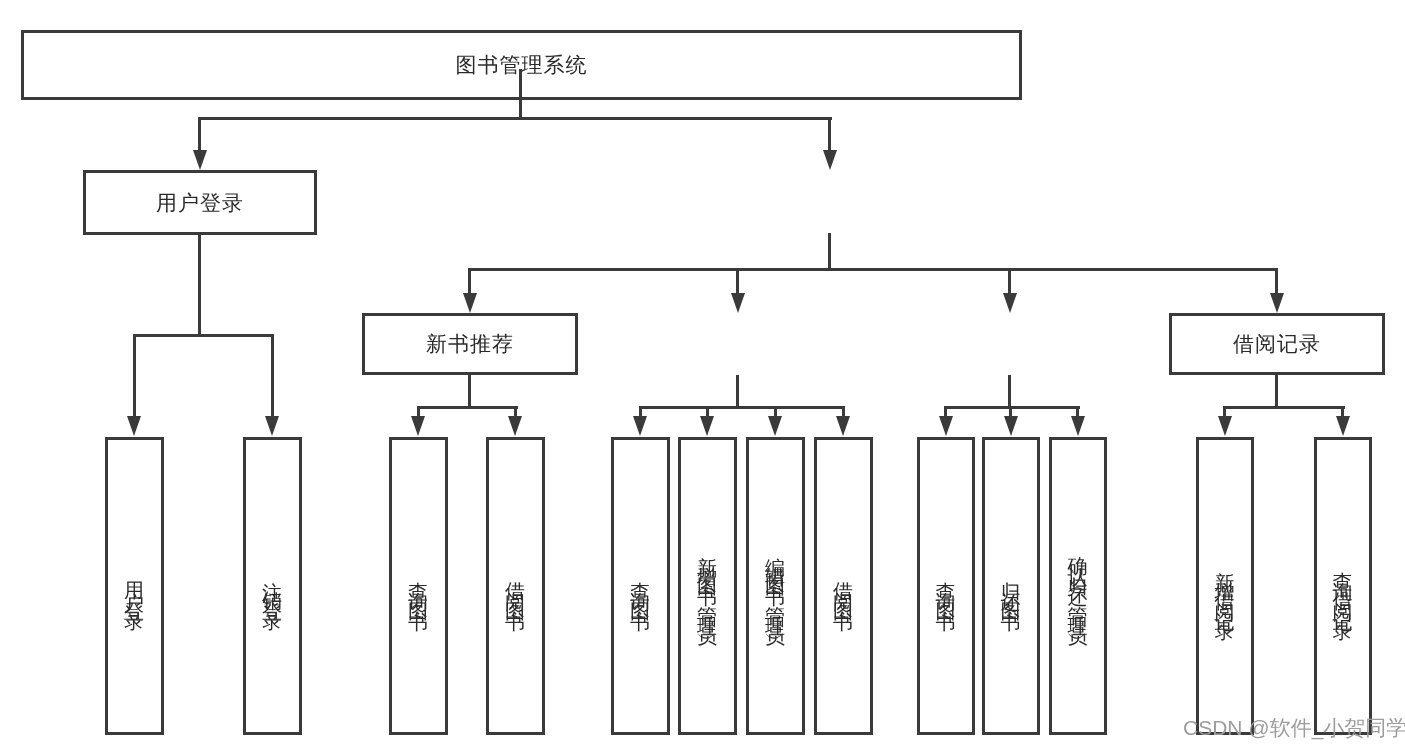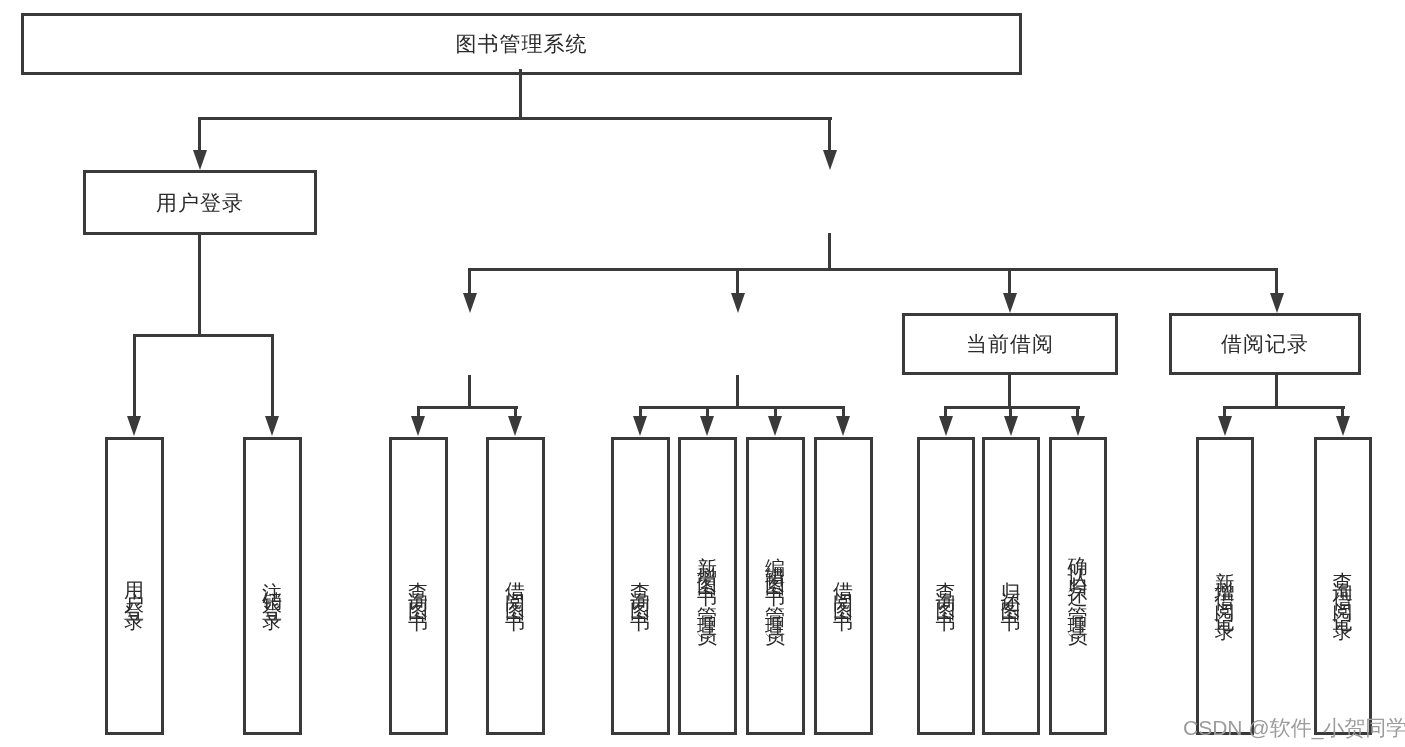--- a/index.html
+++ b/index.html
@@ -50,30 +50,30 @@
     color:var(--watermark);
     white-space:nowrap;
     z-index:10;
   }
 </style>
 </head>
 <body>
 
 <div class="canvas">
 
-  <div class="box hbox" style="left:21px;top:13px;width:1001px;height:62px;">图书管理系统</div>
+  <div class="box hbox" style="left:21px;top:30px;width:1001px;height:70px;">图书管理系统</div>
 
   <div class="box hbox" style="left:83px;top:170px;width:234px;height:65px;">用户登录</div>
 
 
+  <div class="box hbox" style="left:362px;top:313px;width:216px;height:62px;">新书推荐</div>
 
 
-  <div class="box hbox" style="left:902px;top:313px;width:216px;height:62px;">当前借阅</div>
 
-  <div class="box hbox" style="left:1169px;top:313px;width:192px;height:62px;">借阅记录</div>
+  <div class="box hbox" style="left:1169px;top:313px;width:216px;height:62px;">借阅记录</div>
 
   <div class="box leaf" style="left:105px;top:437px;width:59px;height:298px;">
     <span class="vtext">用户登录</span>
   </div>
   <div class="box leaf" style="left:243px;top:437px;width:59px;height:298px;">
     <span class="vtext">注销登录</span>
   </div>
 
   <div class="box leaf" style="left:389px;top:437px;width:59px;height:298px;">
     <span class="vtext">查询图书</span>

